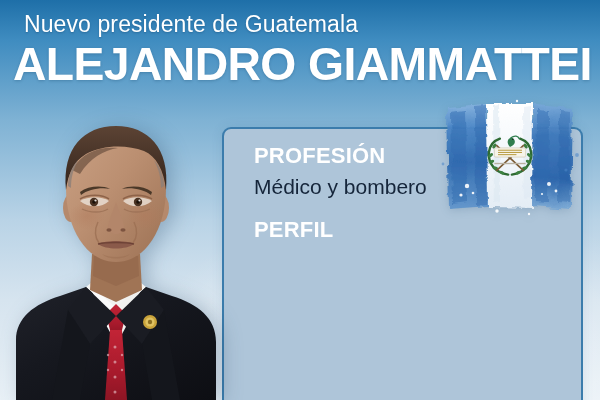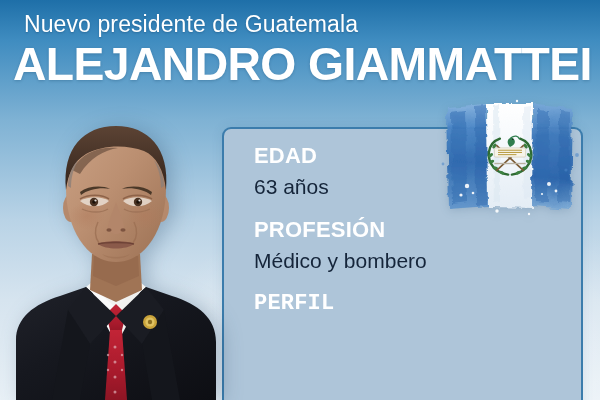--- a/index.html
+++ b/index.html
@@ -78,21 +78,21 @@
     border-radius: 9px 9px 0 0;
     box-shadow: 0 0 12px rgba(40,90,130,0.12);
   }
   .panel-inner {
     position: absolute;
     left: 30px;
     top: 14px;
     right: 14px;
   }
   .field { margin-bottom: 17px; }
-  .field:last-child { margin-bottom: 16px; font-family: Liberation Mono, monospace; }
+  .field:last-child { margin-bottom: 16px; }
   .field-label {
     color: #ffffff;
     font-size: 22px;
     font-weight: 700;
     letter-spacing: 0.2px;
     line-height: 1.22;
     white-space: nowrap;
   }
   .field-value {
     color: #15253a;
@@ -131,24 +131,20 @@
   <div class="bg-glow"></div>
 
   <div class="header">
     <div class="kicker">Nuevo presidente de Guatemala</div>
     <div class="headline">ALEJANDRO GIAMMATTEI</div>
   </div>
 
   <div class="panel">
     <div class="panel-inner">
 
-      <div class="field">
-        <div class="field-label">EDAD</div>
-        <div class="field-value">63 años</div>
-      </div>
 
       <div class="field">
         <div class="field-label">PROFESIÓN</div>
         <div class="field-value">Médico y bombero</div>
       </div>
 
       <div class="field">
         <div class="field-label">PERFIL</div>
       </div>
 

